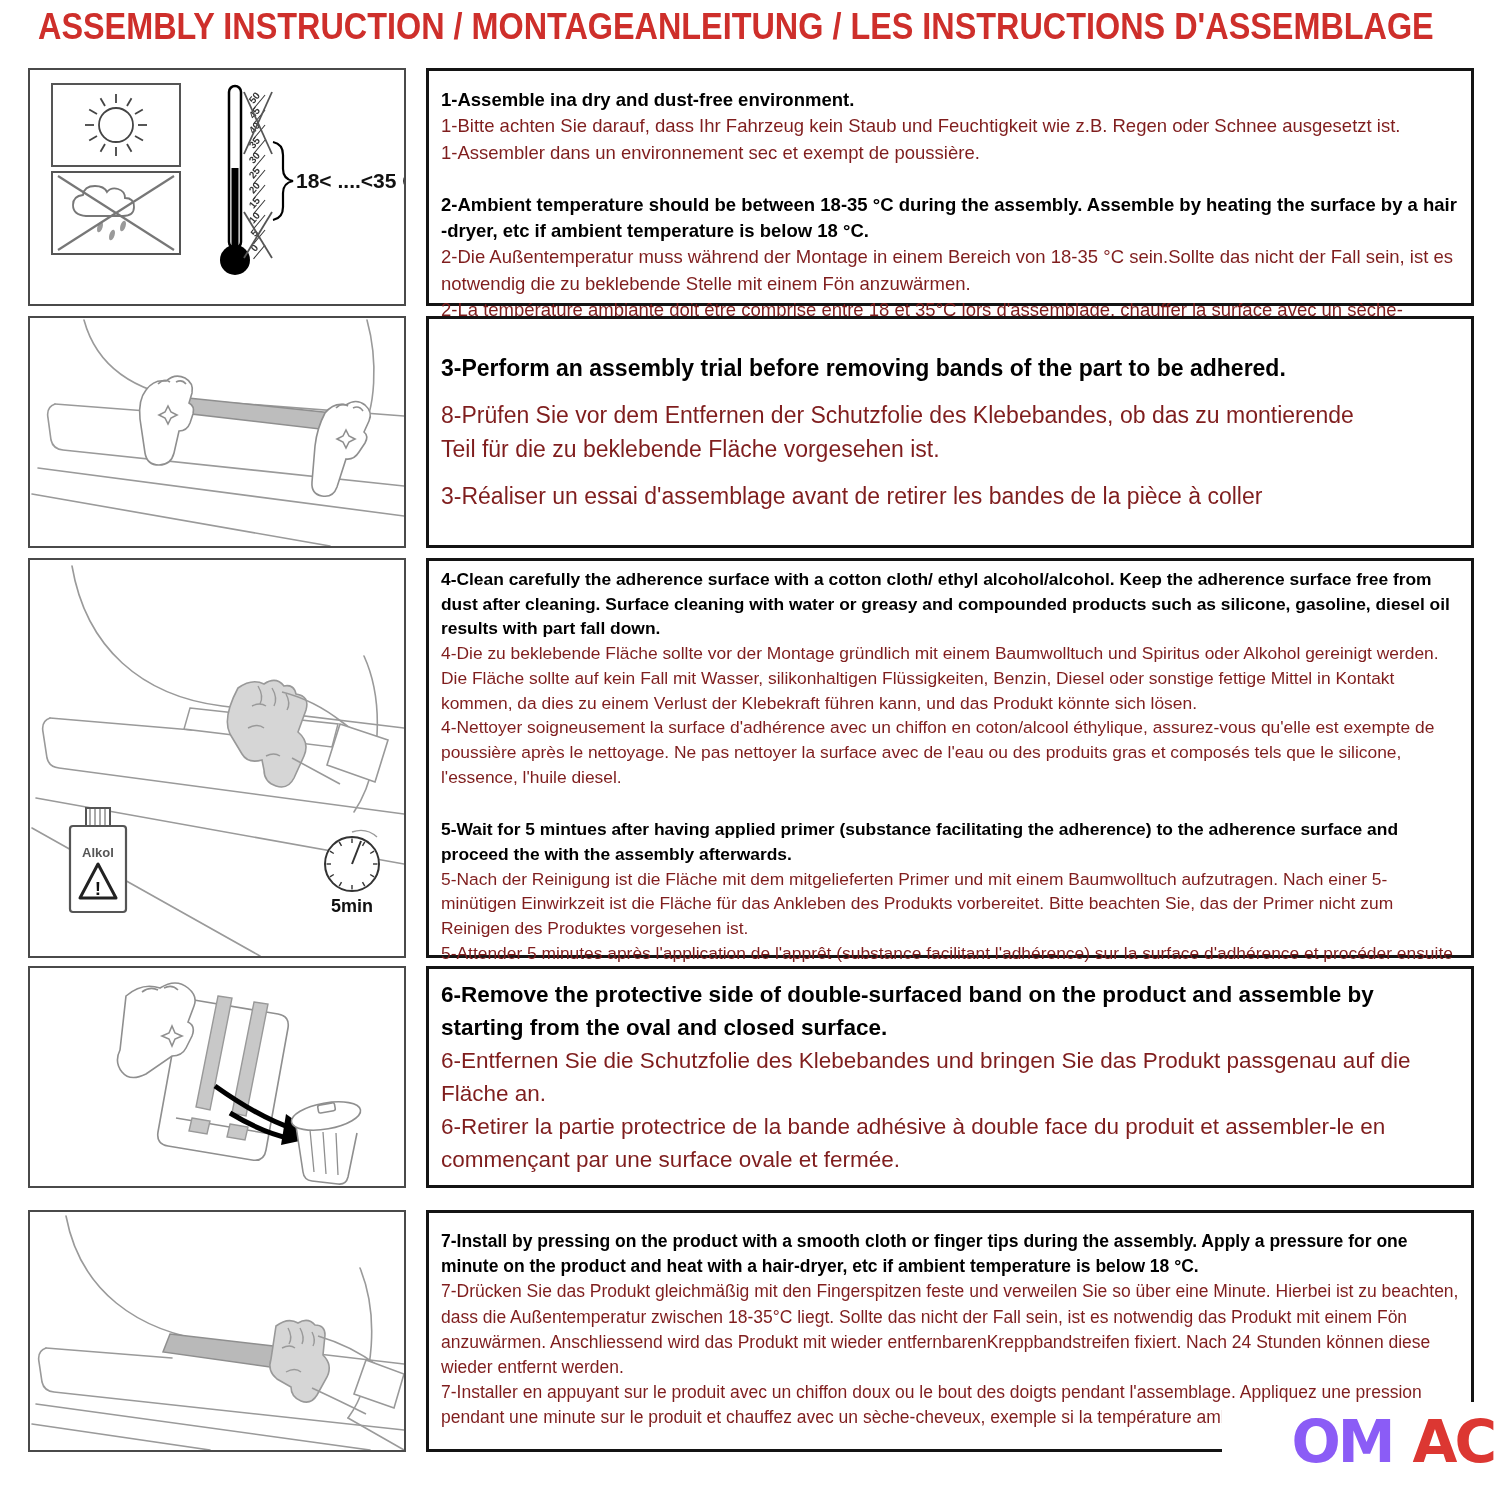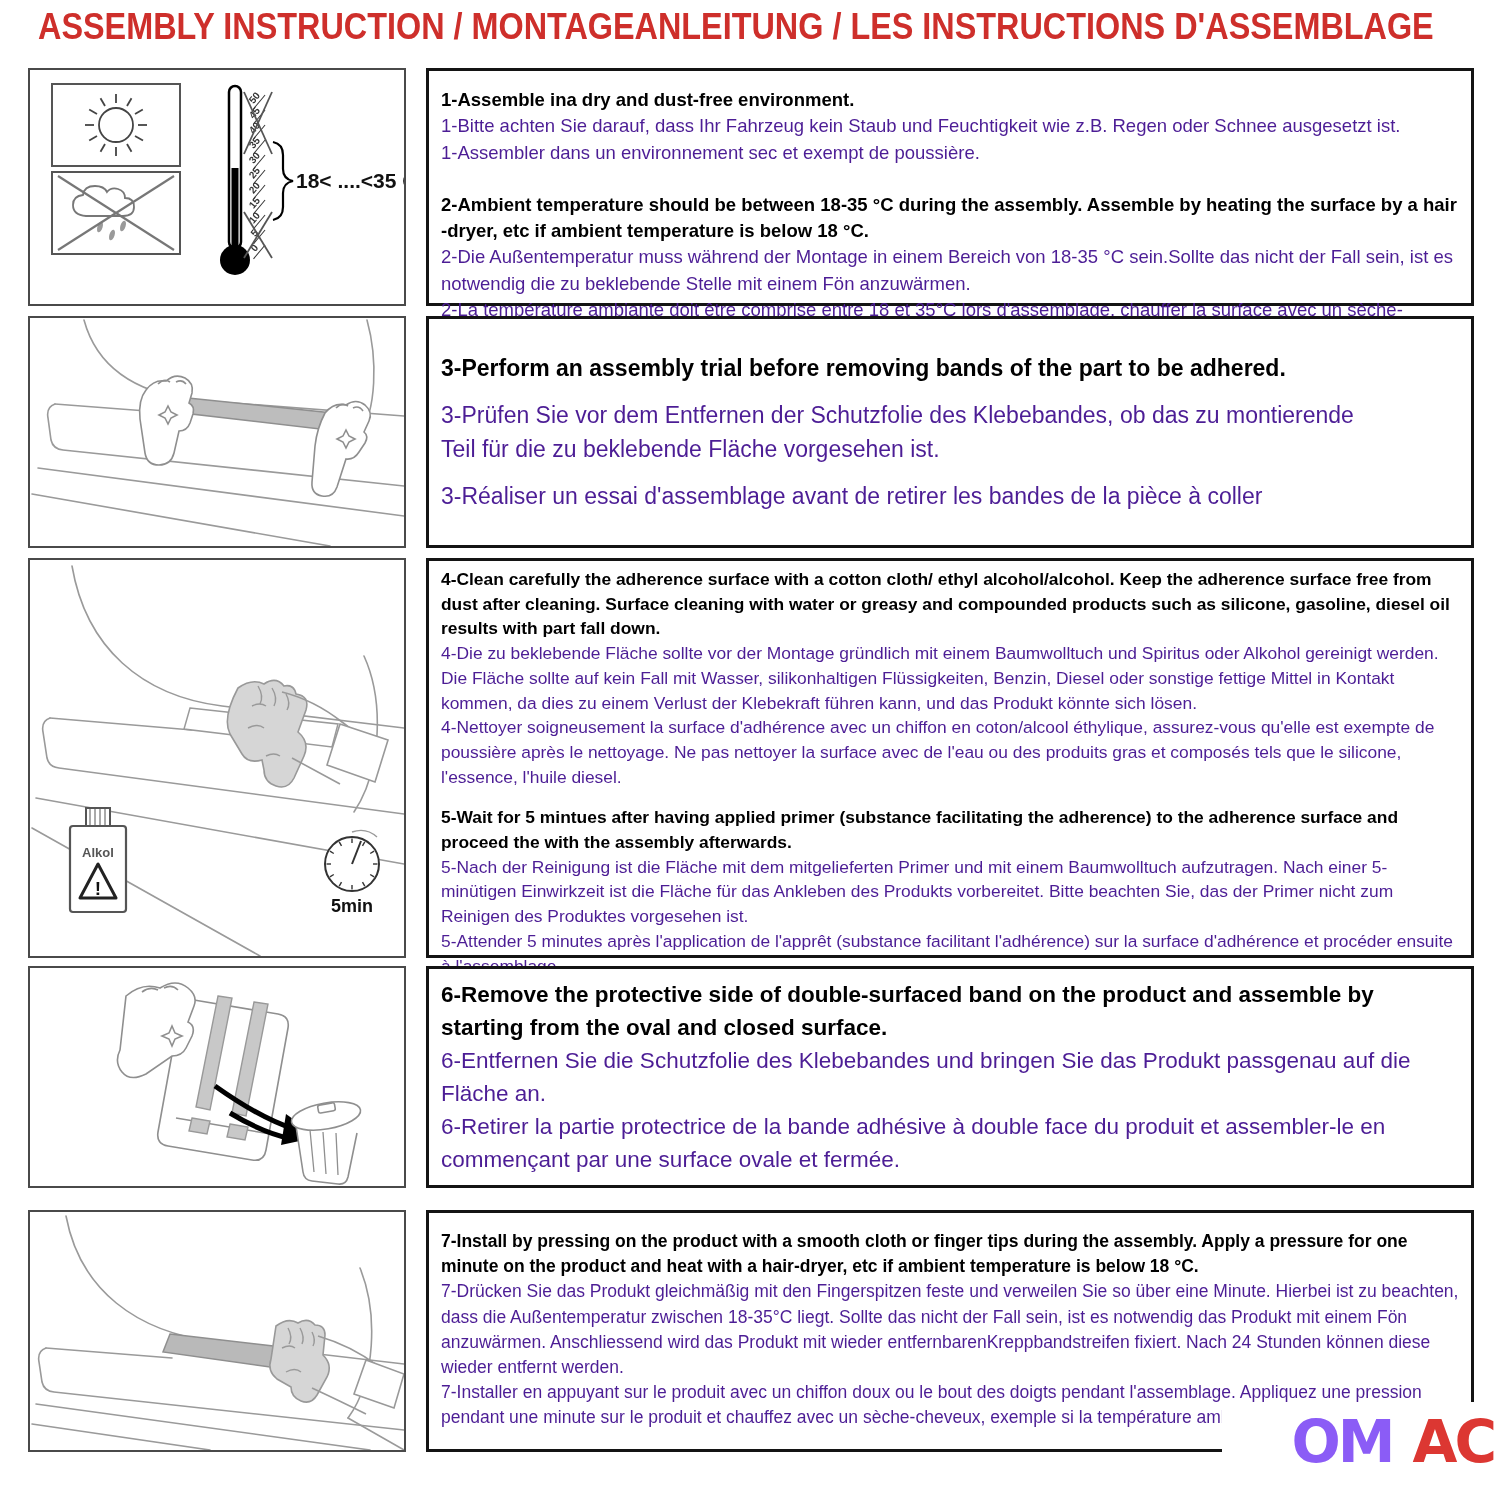--- a/index.html
+++ b/index.html
@@ -9,28 +9,28 @@
         color:#CE2F2B;white-space:nowrap;letter-spacing:0;transform:scaleX(.875);transform-origin:0 0;}
   .row{position:absolute;left:0;width:1500px;}
   .imgbox{position:absolute;left:28px;width:378px;border:2px solid #4a4a4a;background:#fff;box-sizing:border-box;}
   .textbox{position:absolute;left:426px;width:1048px;border:3px solid #141414;background:#fff;
         box-sizing:border-box;padding:16px 12px;display:flex;flex-direction:column;}
   .r1{top:68px;height:238px;}   .r1 .imgbox,.r1 .textbox{height:238px;}
   .r2{top:316px;height:232px;}  .r2 .imgbox,.r2 .textbox{height:232px;}
   .r3{top:558px;height:400px;}  .r3 .imgbox,.r3 .textbox{height:400px;}
   .r4{top:966px;height:248px;}  .r4 .imgbox,.r4 .textbox{height:222px;}
   .r5{top:1210px;height:274px;} .r5 .imgbox,.r5 .textbox{height:242px;}
-  .para{margin:0;color:#4c1d95;}
+  .para{margin:0;color:#7f1d1d;}
   .para.bold{font-weight:700;color:#000;}
   .para.gap{margin-top:26px;}
   .t1{font-size:18.5px;line-height:1.42;}
   .t2{font-size:23px;line-height:1.5;justify-content:center;gap:12px;}
   .t2 .para{max-width:945px;}
   .t3{font-size:17.4px;line-height:1.42;padding-top:6px;}
-  .t3 .para.gap{margin-top:16px;}
+  .t3 .para.gap{margin-top:28px;}
   .t4{font-size:22.5px;line-height:1.47;justify-content:center;}
   .t4 .para{max-width:1000px;}
   .t5{font-size:17.5px;line-height:1.44;}
   svg{display:block;}
   .tnum{font-size:10px;font-weight:600;fill:#333;font-family:"Liberation Sans",sans-serif;}
   .range-label{font-size:21px;font-weight:700;fill:#111;font-family:"Liberation Sans",sans-serif;}
   .svg-label{font-family:"Liberation Sans",sans-serif;}
   .logo{position:absolute;left:1222px;top:1402px;width:278px;height:80px;background:#fff;
         display:flex;align-items:center;justify-content:flex-end;z-index:5;}
   .logo span{font-family:"DejaVu Sans","Liberation Sans",sans-serif;font-weight:900;
@@ -163,21 +163,21 @@
         </g>
         <g fill="#fff" stroke="#8f8f8f" stroke-width="1.6">
           <path d="M295,95 q9,-11 21,-8 q10,-7 19,0 q8,7 4,16 l-5,11 q5,4 1,11 l-6,9 q-5,8 -13,7 l-9,28 q-4,11 -15,9 q-11,-2 -10,-14 l3,-36 q2,-18 10,-33 z"></path>
           <path d="M306,90 q6,-6 12,-2 M323,90 q6,-3 10,3" fill="none"></path>
           <path d="M316,112 l3,6 6,3 -6,3 -3,6 -3,-6 -6,-3 6,-3 z"></path>
         </g>
       </svg>
     </div>
     <div class="textbox t2">
         <p class="para bold">3-Perform an assembly trial before removing bands of the part to be adhered.</p>
-        <p class="para">3-Prüfen Sie vor dem Entfernen der Schutzfolie des Klebebandes, ob das zu montierende Teil für die zu beklebende Fläche vorgesehen ist.</p>
+        <p class="para">8-Prüfen Sie vor dem Entfernen der Schutzfolie des Klebebandes, ob das zu montierende Teil für die zu beklebende Fläche vorgesehen ist.</p>
         <p class="para">3-Réaliser un essai d'assemblage avant de retirer les bandes de la pièce à coller</p>
       </div>
   </section>
 
   <section class="row r3">
     <div class="imgbox">
       <svg viewBox="0 0 374 396" width="100%" height="100%">
         <g fill="none" stroke="#9a9a9a" stroke-width="1.6" stroke-linecap="round">
           <path d="M42,6 C56,88 112,136 192,146 L374,168"></path>
           <path d="M334,96 C354,140 352,210 324,252"></path>

